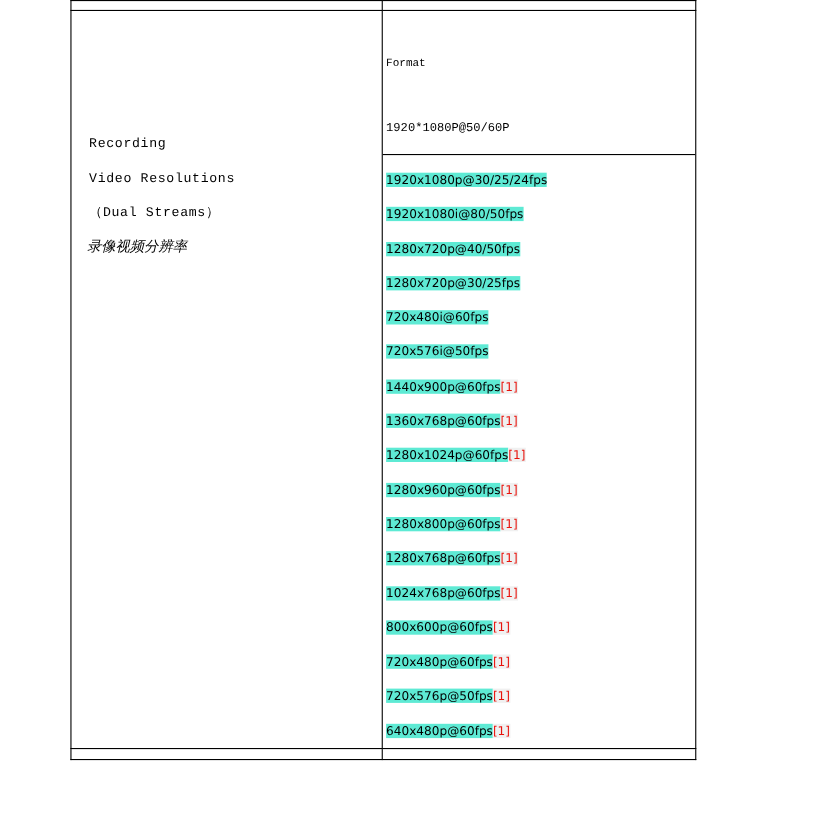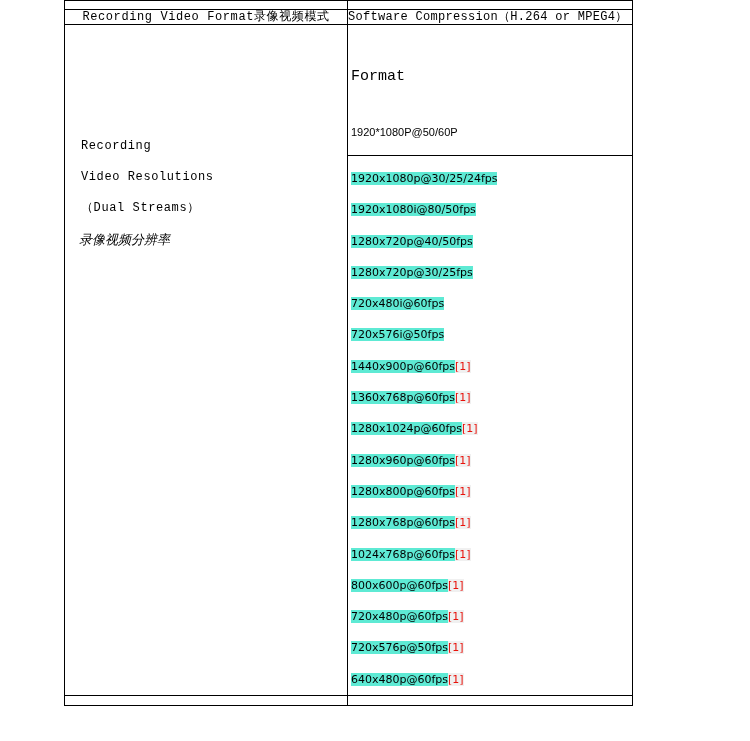--- a/index.html
+++ b/index.html
@@ -80,27 +80,27 @@
     padding-left: -2px;
     margin-left: -2px;
     font-style: italic;
   }
 
   .cell-res-value {
     padding: 0;
   }
   .fmt-head {
     font-family: "Liberation Mono", monospace;
-    font-size: 15px;
+    font-size: 10px;
     padding: 43px 0 0 3px;
     height: 63px;
     box-sizing: border-box;
   }
   .fmt-prime {
-    font-family: Liberation Sans, sans-serif;
+    font-family: Liberation Mono, monospace;
     font-size: 11px;
     padding: 0 0 0 3px;
     height: 68px;
     box-sizing: border-box;
     border-bottom: 1px solid #000000;
     line-height: 36px;
     padding-top: 26px;
   }
   .res-list {
     list-style: none;
@@ -135,24 +135,20 @@
     <colgroup>
       <col class="c1">
       <col class="c2">
     </colgroup>
     <tbody>
       <tr class="row-top">
         <td></td>
         <td></td>
       </tr>
 
-      <tr>
-        <td class="cell-format-label">Recording Video Format录像视频模式</td>
-        <td class="cell-format-value">Software Compression（H.264 or MPEG4）</td>
-      </tr>
 
       <tr>
         <td class="cell-res-label">
           <div class="res-label-inner">
             <div>Recording</div>
             <div>Video Resolutions</div>
             <div>（Dual Streams）</div>
             <span class="cn">录像视频分辨率</span>
           </div>
         </td>

